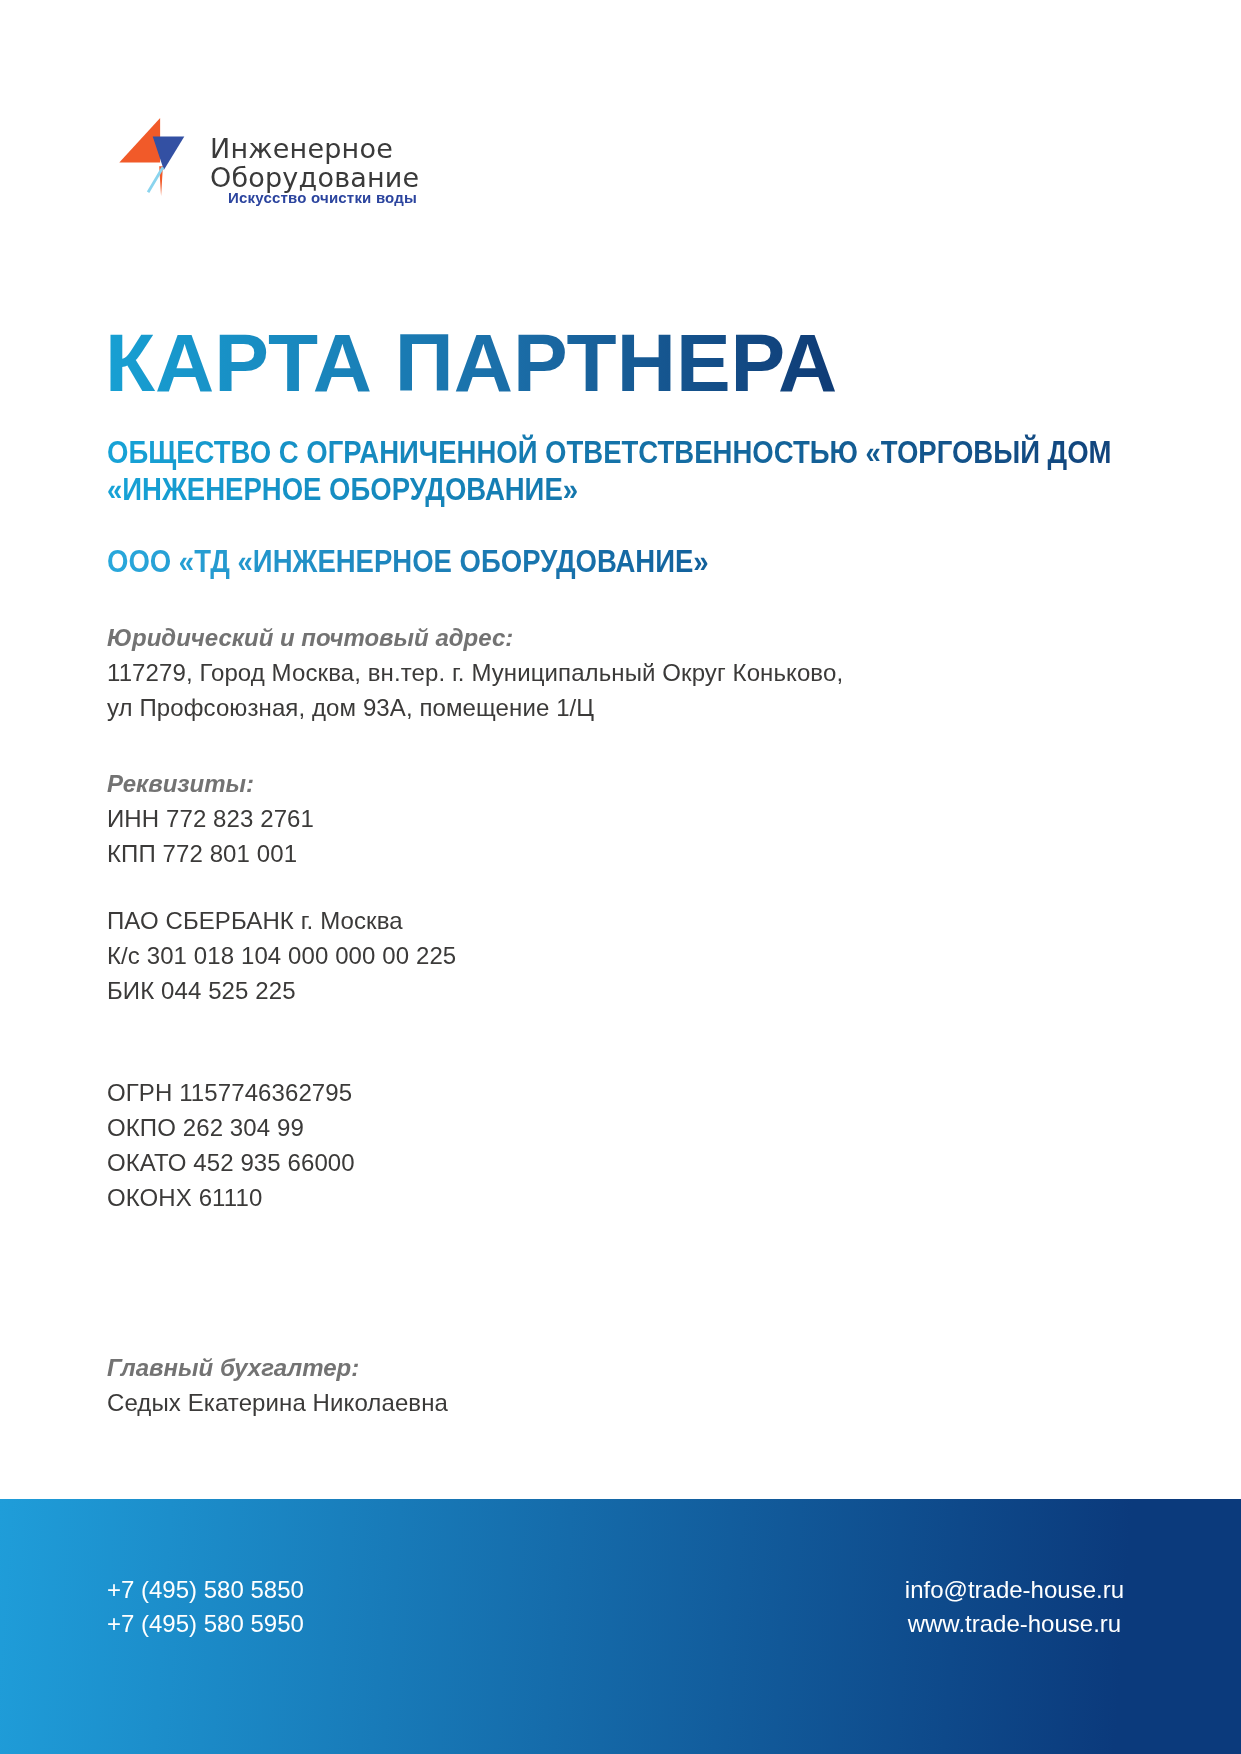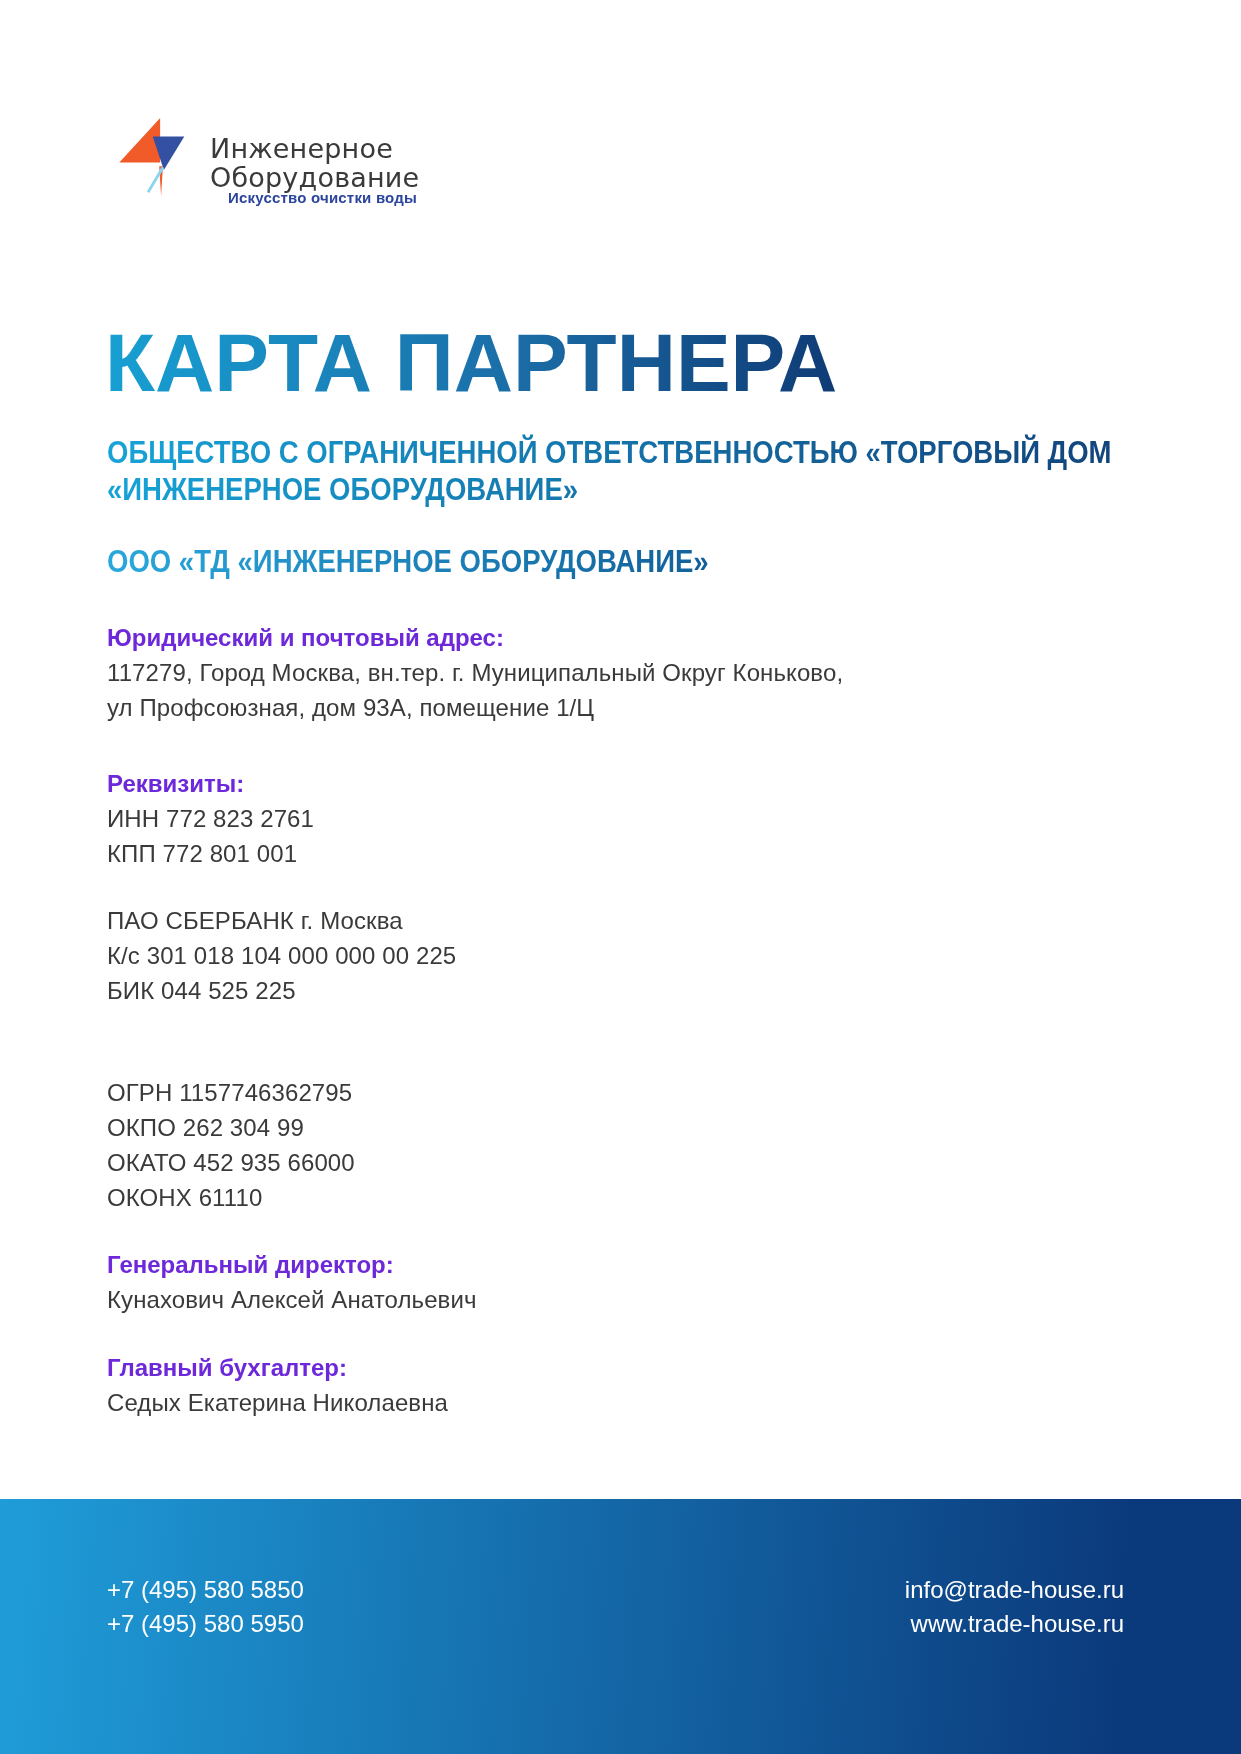--- a/index.html
+++ b/index.html
@@ -44,28 +44,28 @@
     position:absolute; left:107px; top:543px;
     font-size:32px; font-weight:700; line-height:37px; white-space:nowrap;
     transform:scaleX(0.86); transform-origin:0 0;
     background-image:linear-gradient(90deg, #29A8DC 0%, #12609B 100%);
   }
   .block {
     position:absolute; left:107px;
     font-size:24px; line-height:35px; color:#3B3A39; letter-spacing:0.1px;
     white-space:nowrap;
   }
-  .block .label { font-weight:700; color:#6d28d9; letter-spacing:0; }
+  .block .label { font-weight:700; color:#737373; letter-spacing:0;font-style:italic; }
   .footer {
     position:absolute; left:0; top:1499px; width:1241px; height:255px;
     background:linear-gradient(94deg, #1F9DD9 0%, #0B3A7C 90%);
   }
   .footer-col { position:absolute; top:74px; font-size:24px; line-height:34px; color:#ffffff; }
   .footer-col.left  { left:107px; }
-  .footer-col.right { right:117px; text-align:right; }
+  .footer-col.right { right:117px; text-align:center; }
 </style>
 </head>
 <body>
 
 <div class="page">
 
   <div class="logo">
     <svg class="logo-mark" viewBox="0 0 84 96" xmlns="http://www.w3.org/2000/svg">
       <polygon class="logo-orange" points="54,6 54,54 10,54"></polygon>
       <polygon class="logo-orange" points="53,58 57,58 55,90"></polygon>
@@ -106,24 +106,20 @@
     <div>БИК 044 525 225</div>
   </section>
 
   <section class="block" style="top:1075px">
     <div>ОГРН 1157746362795</div>
     <div>ОКПО 262 304 99</div>
     <div>ОКАТО 452 935 66000</div>
     <div>ОКОНХ 61110</div>
   </section>
 
-  <section class="block" style="top:1247px">
-    <div class="label">Генеральный директор:</div>
-    <div>Кунахович Алексей Анатольевич</div>
-  </section>
 
   <section class="block" style="top:1350px">
     <div class="label">Главный бухгалтер:</div>
     <div>Седых Екатерина Николаевна</div>
   </section>
 
   <footer class="footer">
     <div class="footer-col left">
       <div>+7 (495) 580 5850</div>
       <div>+7 (495) 580 5950</div>

